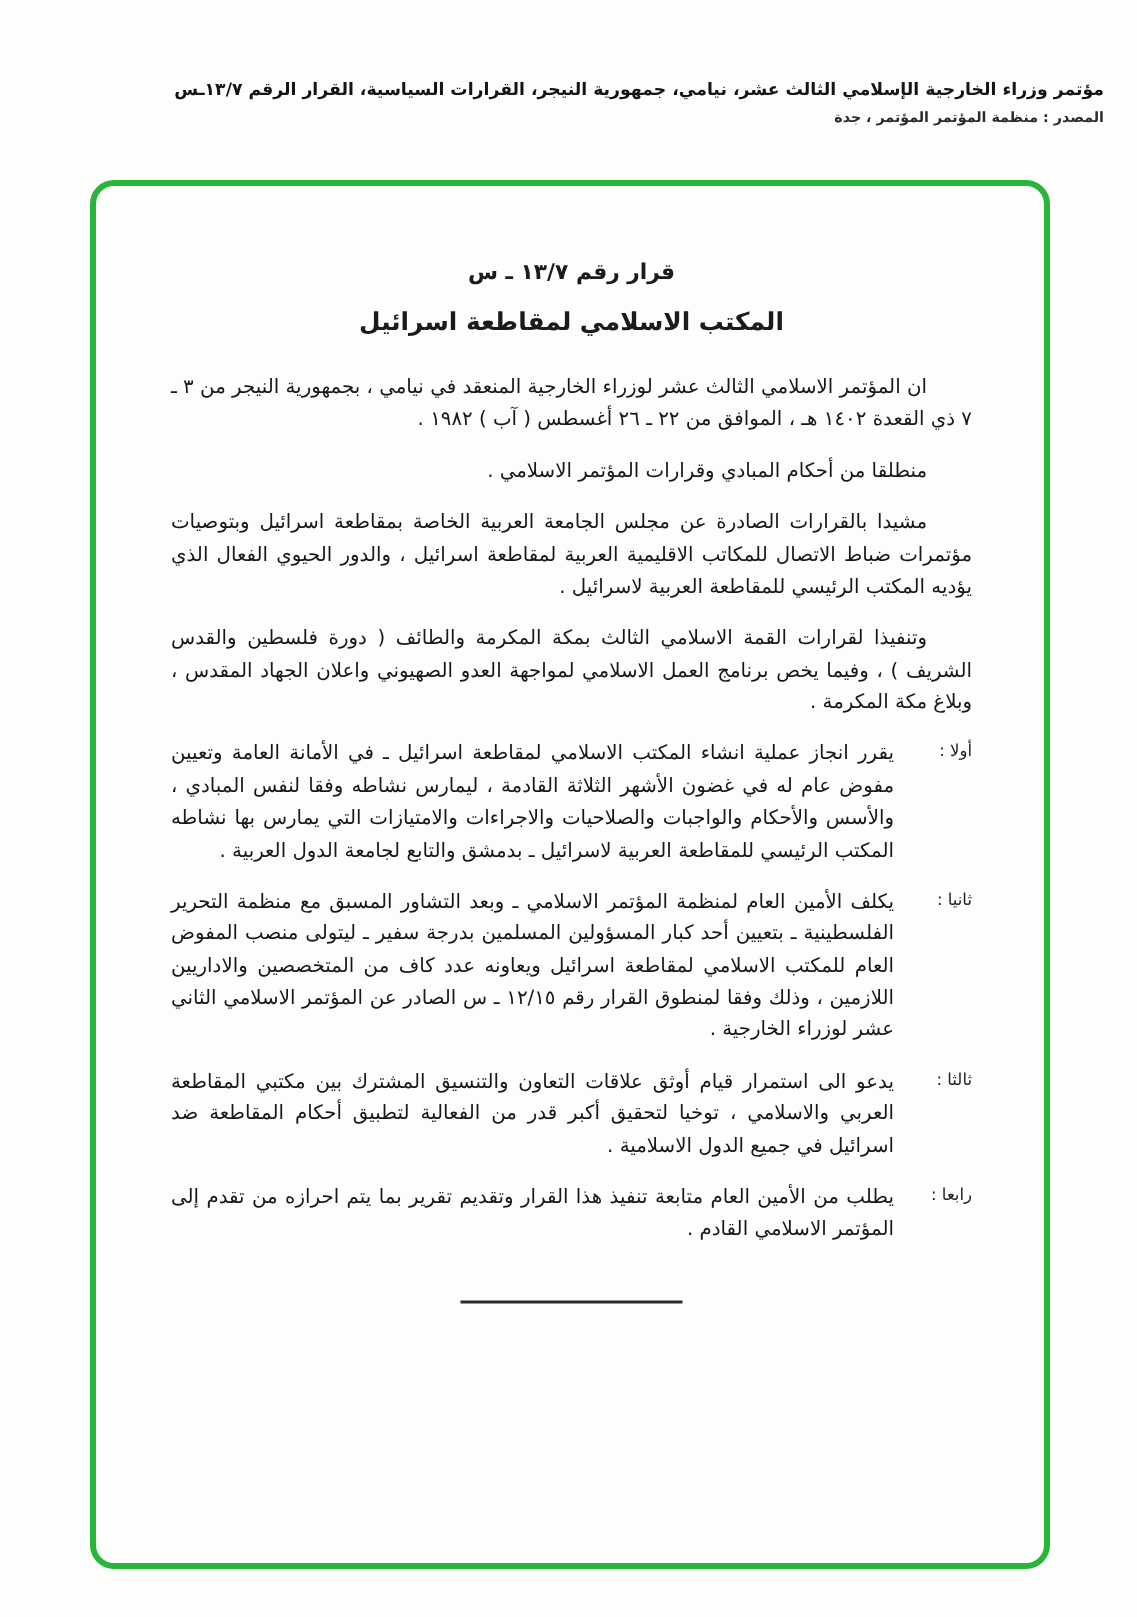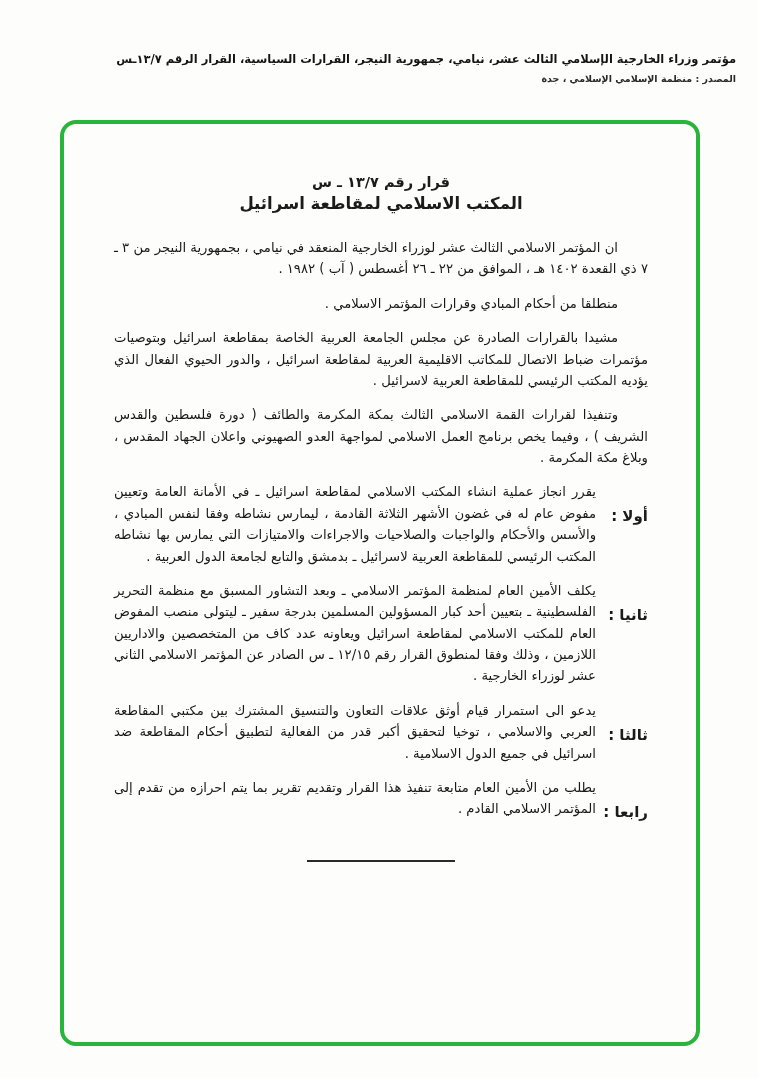--- a/index.html
+++ b/index.html
@@ -46,44 +46,43 @@
     border-radius: 16px;
     background: #fdfdfc;
     padding: 50px 48px 0 50px;
     overflow: hidden;
   }
 
   
   .title-block { text-align: center; margin-bottom: 24px; }
   .title-block .t1 { font-size: 14.5px; font-weight: bold; letter-spacing: 0.5px; }
   .title-block .t2 { font-size: 14.5px; font-weight: bold; margin-top: 7px; }
-  .title-block .t3 { font-size: 16.5px; font-weight: bold; margin-top: 4px; }
+  .title-block .t3 { font-size: 16.5px; font-weight: bold; margin-top: 15px; }
 
   
   .body-text { direction: rtl; }
   .para {
     font-size: 13.2px;
     line-height: 1.62;
     text-align: justify;
     text-indent: 30px;
     margin-bottom: 13px;
     color: #181818;
   }
   .item {
     display: flex;
     align-items: flex-start;
     margin-bottom: 13px;
   }
   .item .item-label {
     flex: 0 0 52px;
-    font-size: 15px;
-    font-weight: bold;
+    font-size: 11px;
+    font-weight: normal;
     line-height: 1.62;
     white-space: nowrap;
-    margin-top: 23px;
   }
   .item .item-text {
     flex: 1;
     font-size: 13.2px;
     line-height: 1.62;
     text-align: justify;
     color: #181818;
   }
 
   
@@ -93,21 +92,21 @@
     margin: 36px auto 0 auto;
   }
 </style>
 </head>
 <body>
 
 <div class="page">
 
   <div class="page-header">
     <div class="hline1">مؤتمر وزراء الخارجية الإسلامي الثالث عشر، نيامي، جمهورية النيجر، القرارات السياسية، القرار الرقم ١٣/٧ـس</div>
-    <div class="hline2">المصدر : منظمة الإسلامي الإسلامي ، جدة</div>
+    <div class="hline2">المصدر : منظمة المؤتمر المؤتمر ، جدة</div>
   </div>
 
   <div class="doc-frame">
 
     <div class="title-block">
       <div class="t1">قرار رقم ١٣/٧ ـ س</div>
       <div class="t3">المكتب الاسلامي لمقاطعة اسرائيل</div>
     </div>
 
     <div class="body-text">

